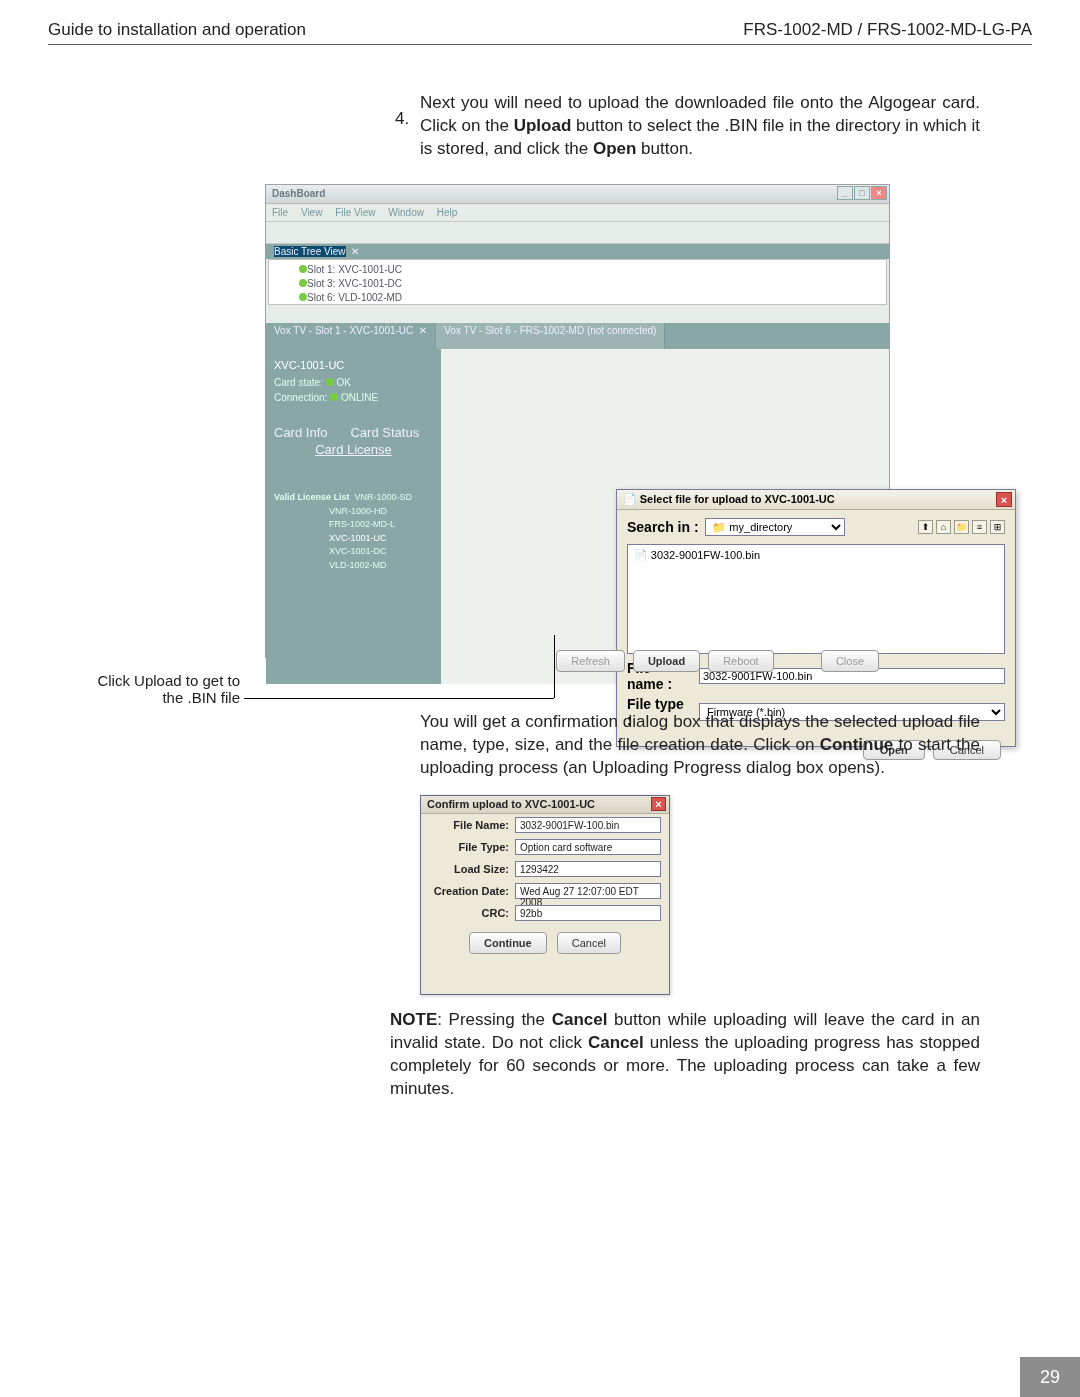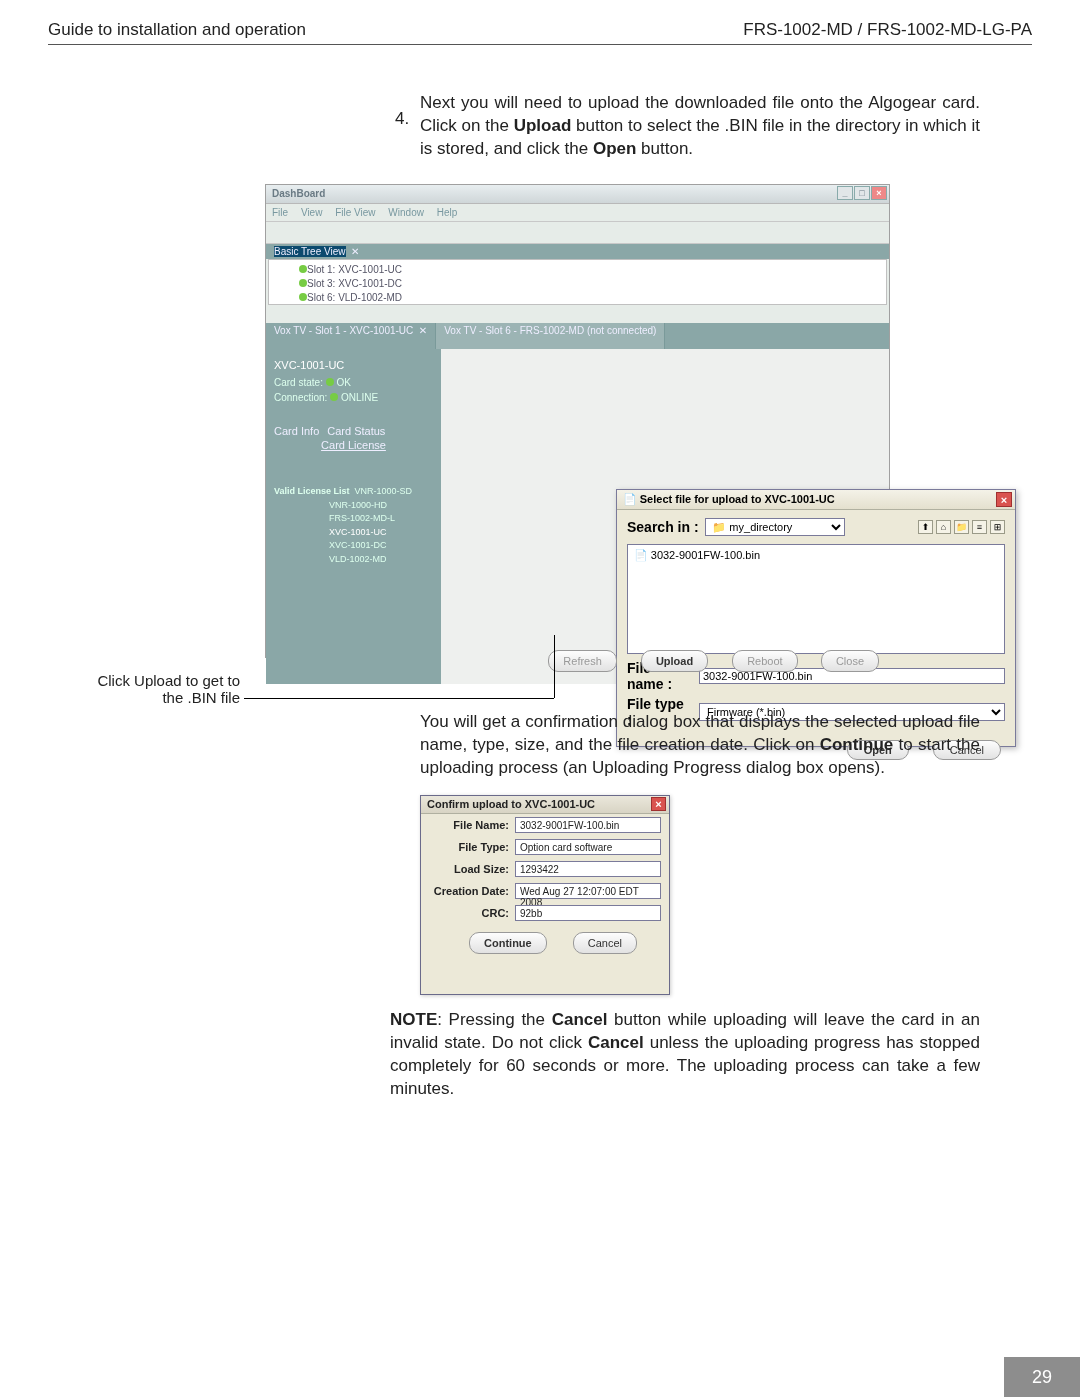--- a/index.html
+++ b/index.html
@@ -38,21 +38,21 @@
   .callout {
     position: absolute;
     top: 672px; left: 80px; width: 160px;
     font-size: 15px; text-align: right;
   }
   .p2 { top: 711px; }
   .p3 { top: 1009px; left: 390px; right: 100px; }
   .page-num {
     position: absolute;
     bottom: 0; right: 0;
-    width: 76px; height: 40px;
+    width: 60px; height: 40px;
     background: #8d8d8d;
     color: #fff;
     font-size: 18px;
     display: flex; align-items: center; justify-content: center;
   }
 
   
   .dash {
     position: absolute;
     top: 184px; left: 265px;
@@ -108,37 +108,36 @@
   .tab-row .tab.inactive { background:#9cb4b4; }
   .main-pane { display:flex; height: calc(100% - 60px - 19px - 17px - 22px - 18px - 1px); }
   .side-panel {
     width: 175px;
     background: #8aa7a7;
     color: #dfe;
     padding: 10px 8px;
   }
   .side-panel .h { color:#fff; font-size:11px; margin-bottom:6px; }
   .side-panel .line { margin: 4px 0; color:#dfe; font-size:10px;}
-  .side-panel .tabs3 { display:flex; gap:8px; margin-top:22px; font-size:11px; color:#eef;}
+  .side-panel .tabs3 { display:flex; gap:23px; margin-top:22px; font-size:13px; color:#eef;}
   .side-panel .tabs3 .sel { text-decoration: underline; }
   .side-panel .lic { margin-top: 34px; font-size:9px; color:#dfe; line-height:1.5;}
   .right-panel { flex:1; background:#eef0ee; position:relative; }
   .bottom-buttons {
     position:absolute; bottom: 6px; left:0; right:0;
     display:flex; justify-content:center; gap:8px;
     padding: 6px;
   }
   .btn {
     background: linear-gradient(#fdfdfd,#e2e2e2);
     border:1px solid #999;
     padding: 4px 14px;
     font-size: 11px;
-    border-radius: 10px;
+    border-radius: 4px;
     color:#333;
-    margin-left:16px;
   }
   .btn.dim { color:#999; }
   .btn.bold { font-weight:bold; }
   .btn.close-r { position:absolute; right:10px; }
 
   
   .filedlg {
     position: absolute;
     top: 140px; left: 175px;
     width: 400px; height: 258px;

